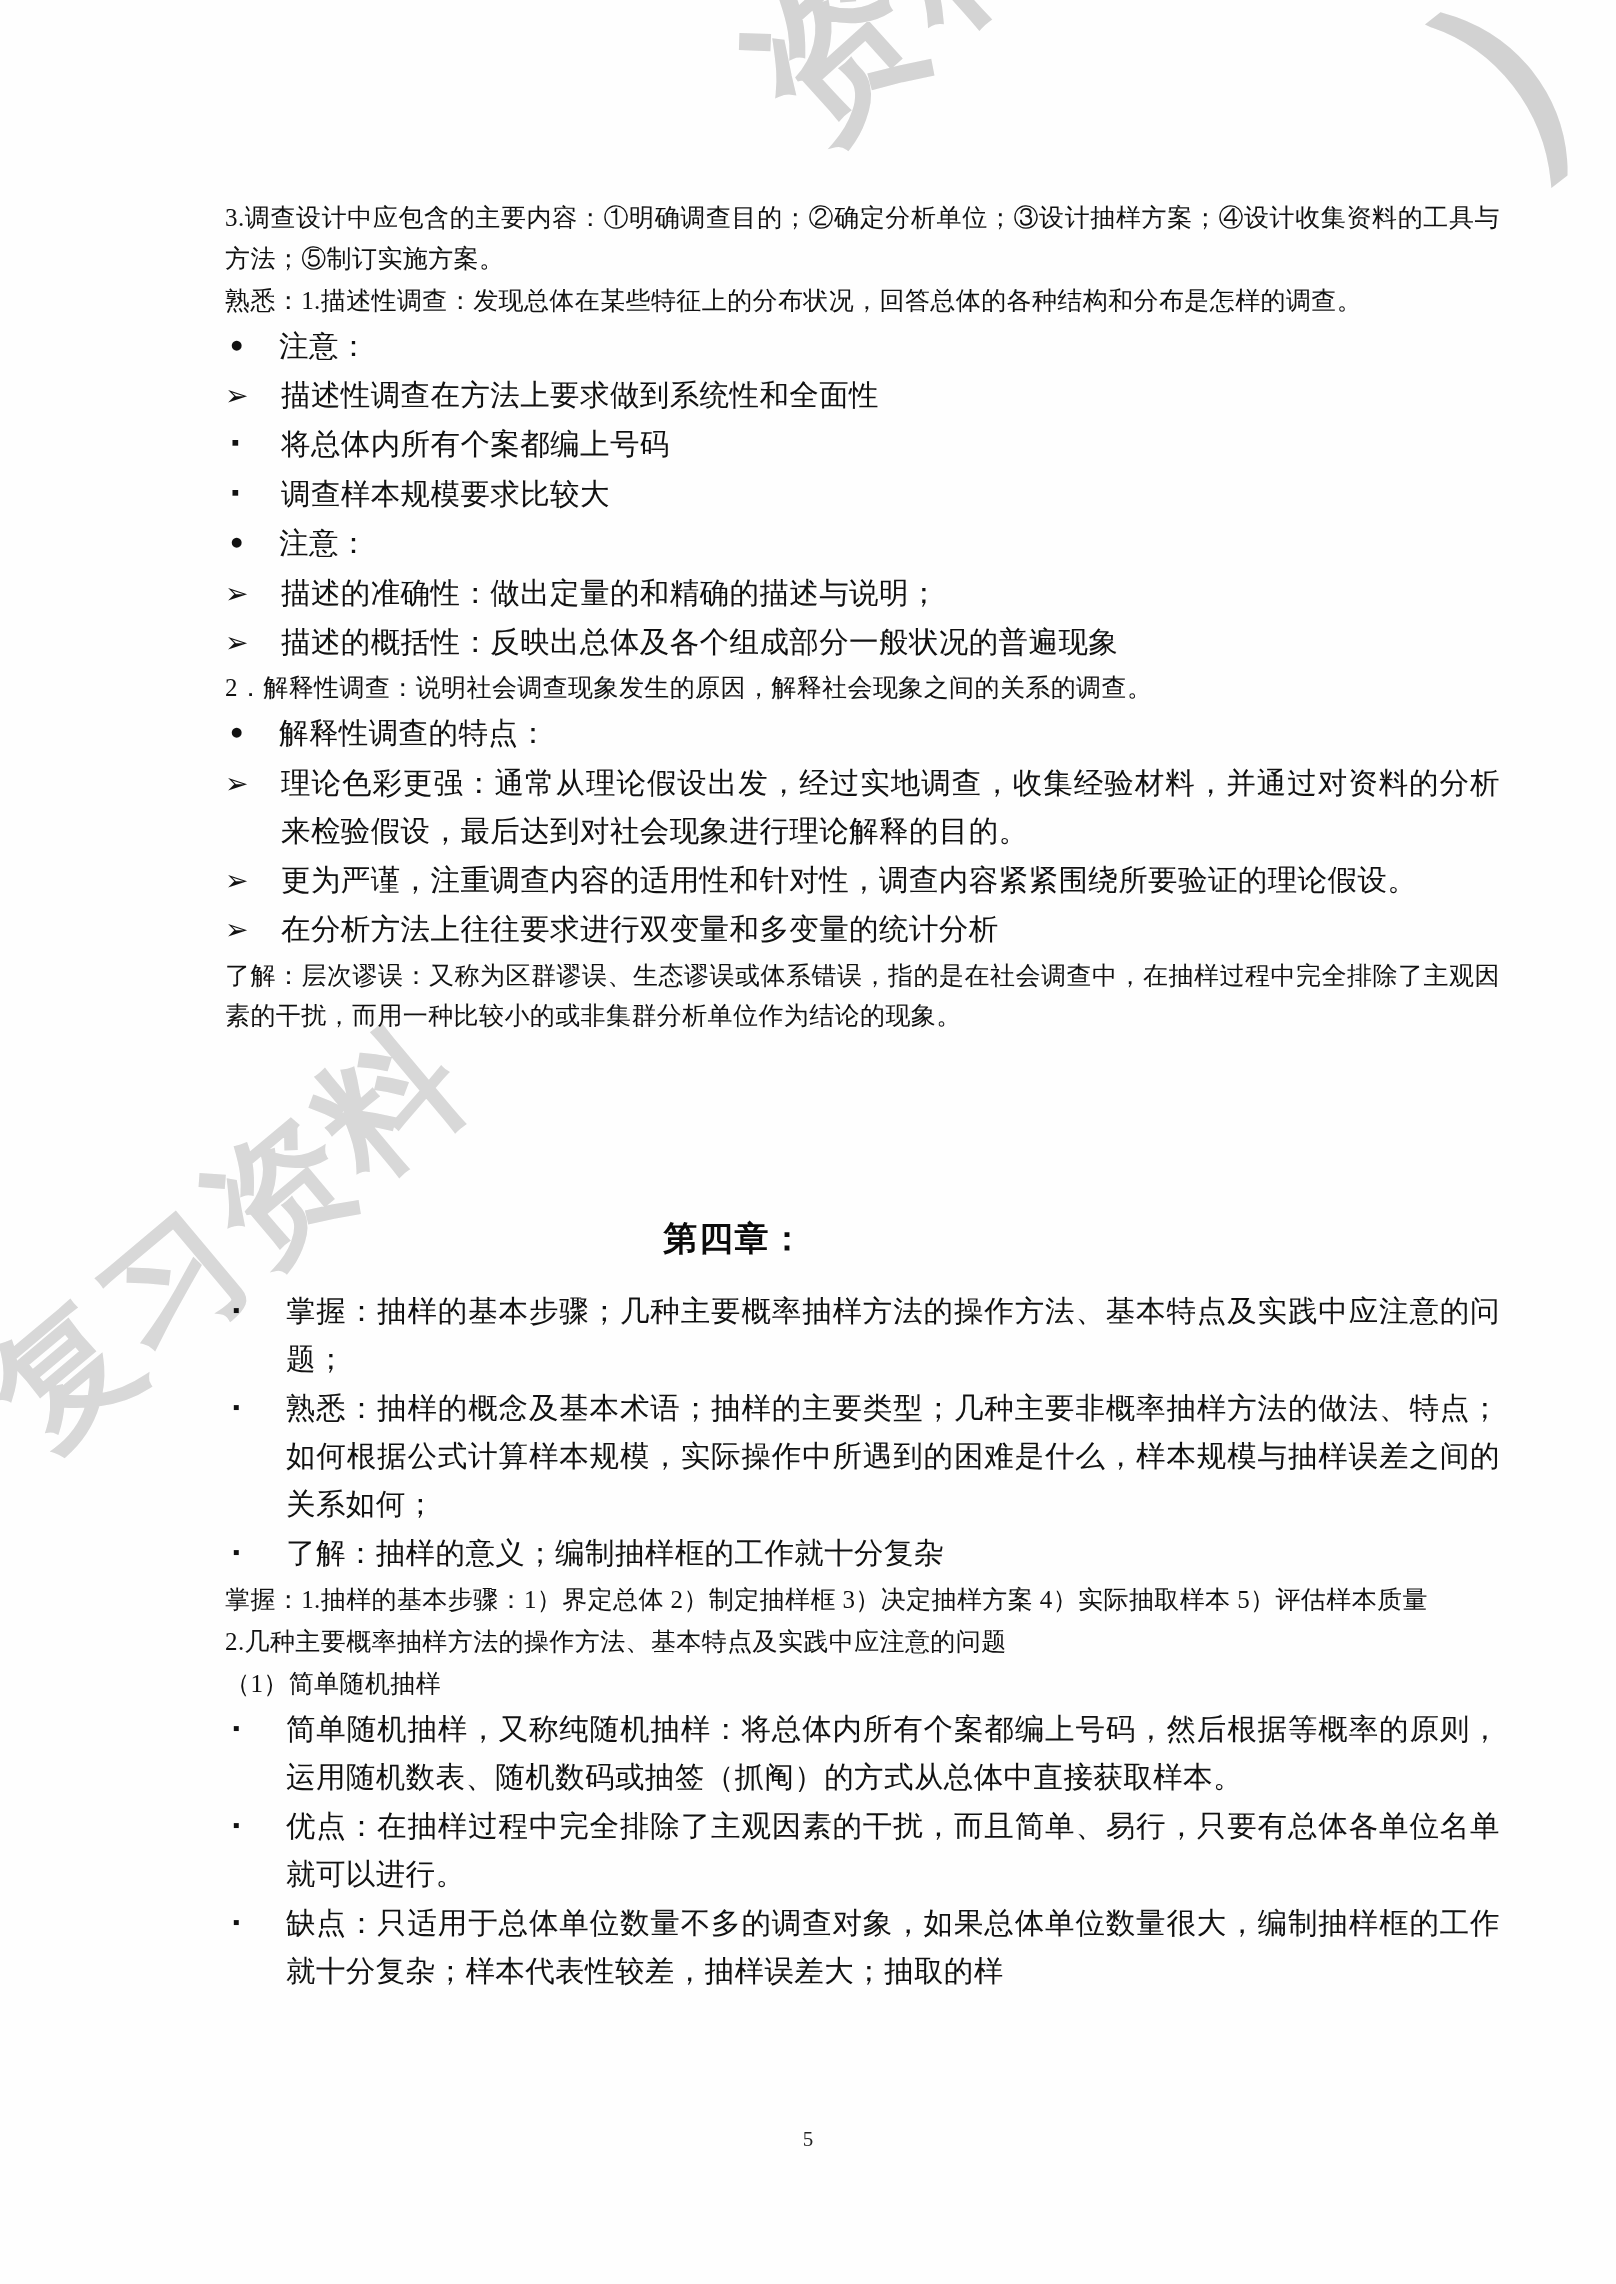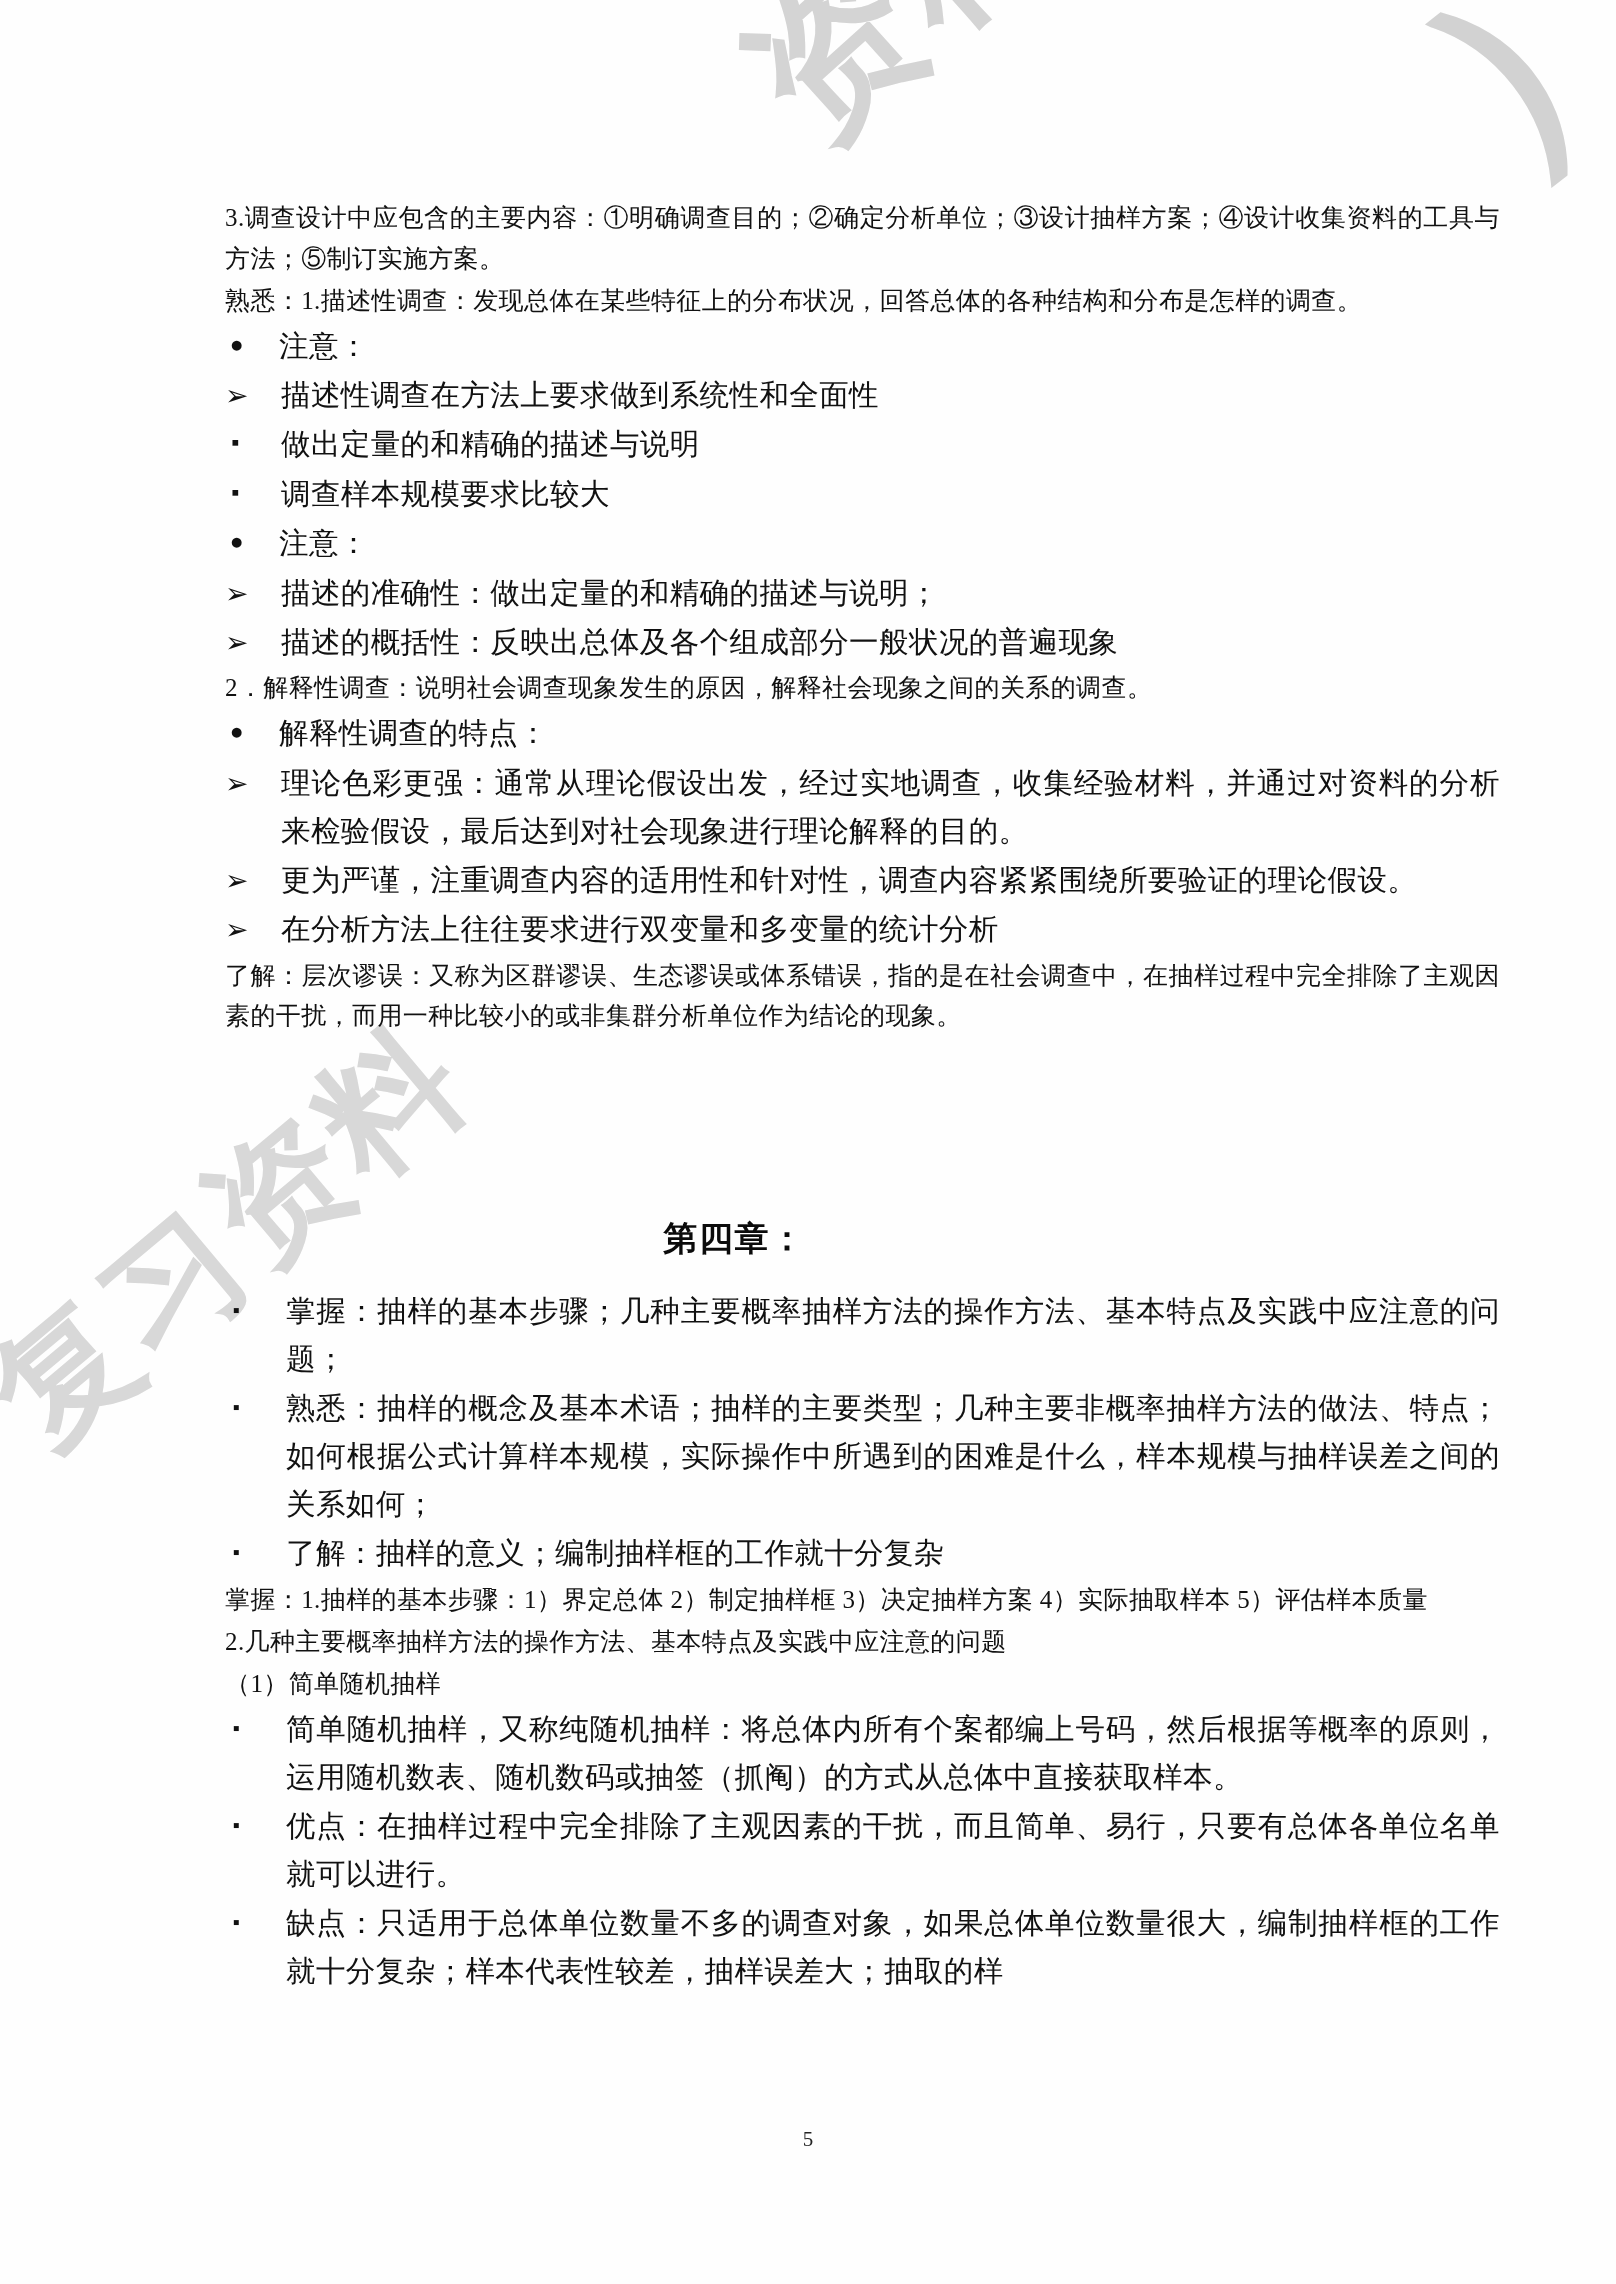--- a/index.html
+++ b/index.html
@@ -194,21 +194,21 @@
     <ul class="lvl lvl2">
       <li class="item">
         <span class="bul">➢</span>
         <span>描述性调查在方法上要求做到系统性和全面性</span>
       </li>
     </ul>
 
     <ul class="lvl lvl3">
       <li class="item">
         <span class="bul">▪</span>
-        <span>做出定量的和精确的描述与说明</span>
+        <span>将总体内所有个案都编上号码</span>
       </li>
       <li class="item">
         <span class="bul">▪</span>
         <span>调查样本规模要求比较大</span>
       </li>
     </ul>
 
     <ul class="lvl lvl1">
       <li class="item">
         <span class="bul">●</span>

